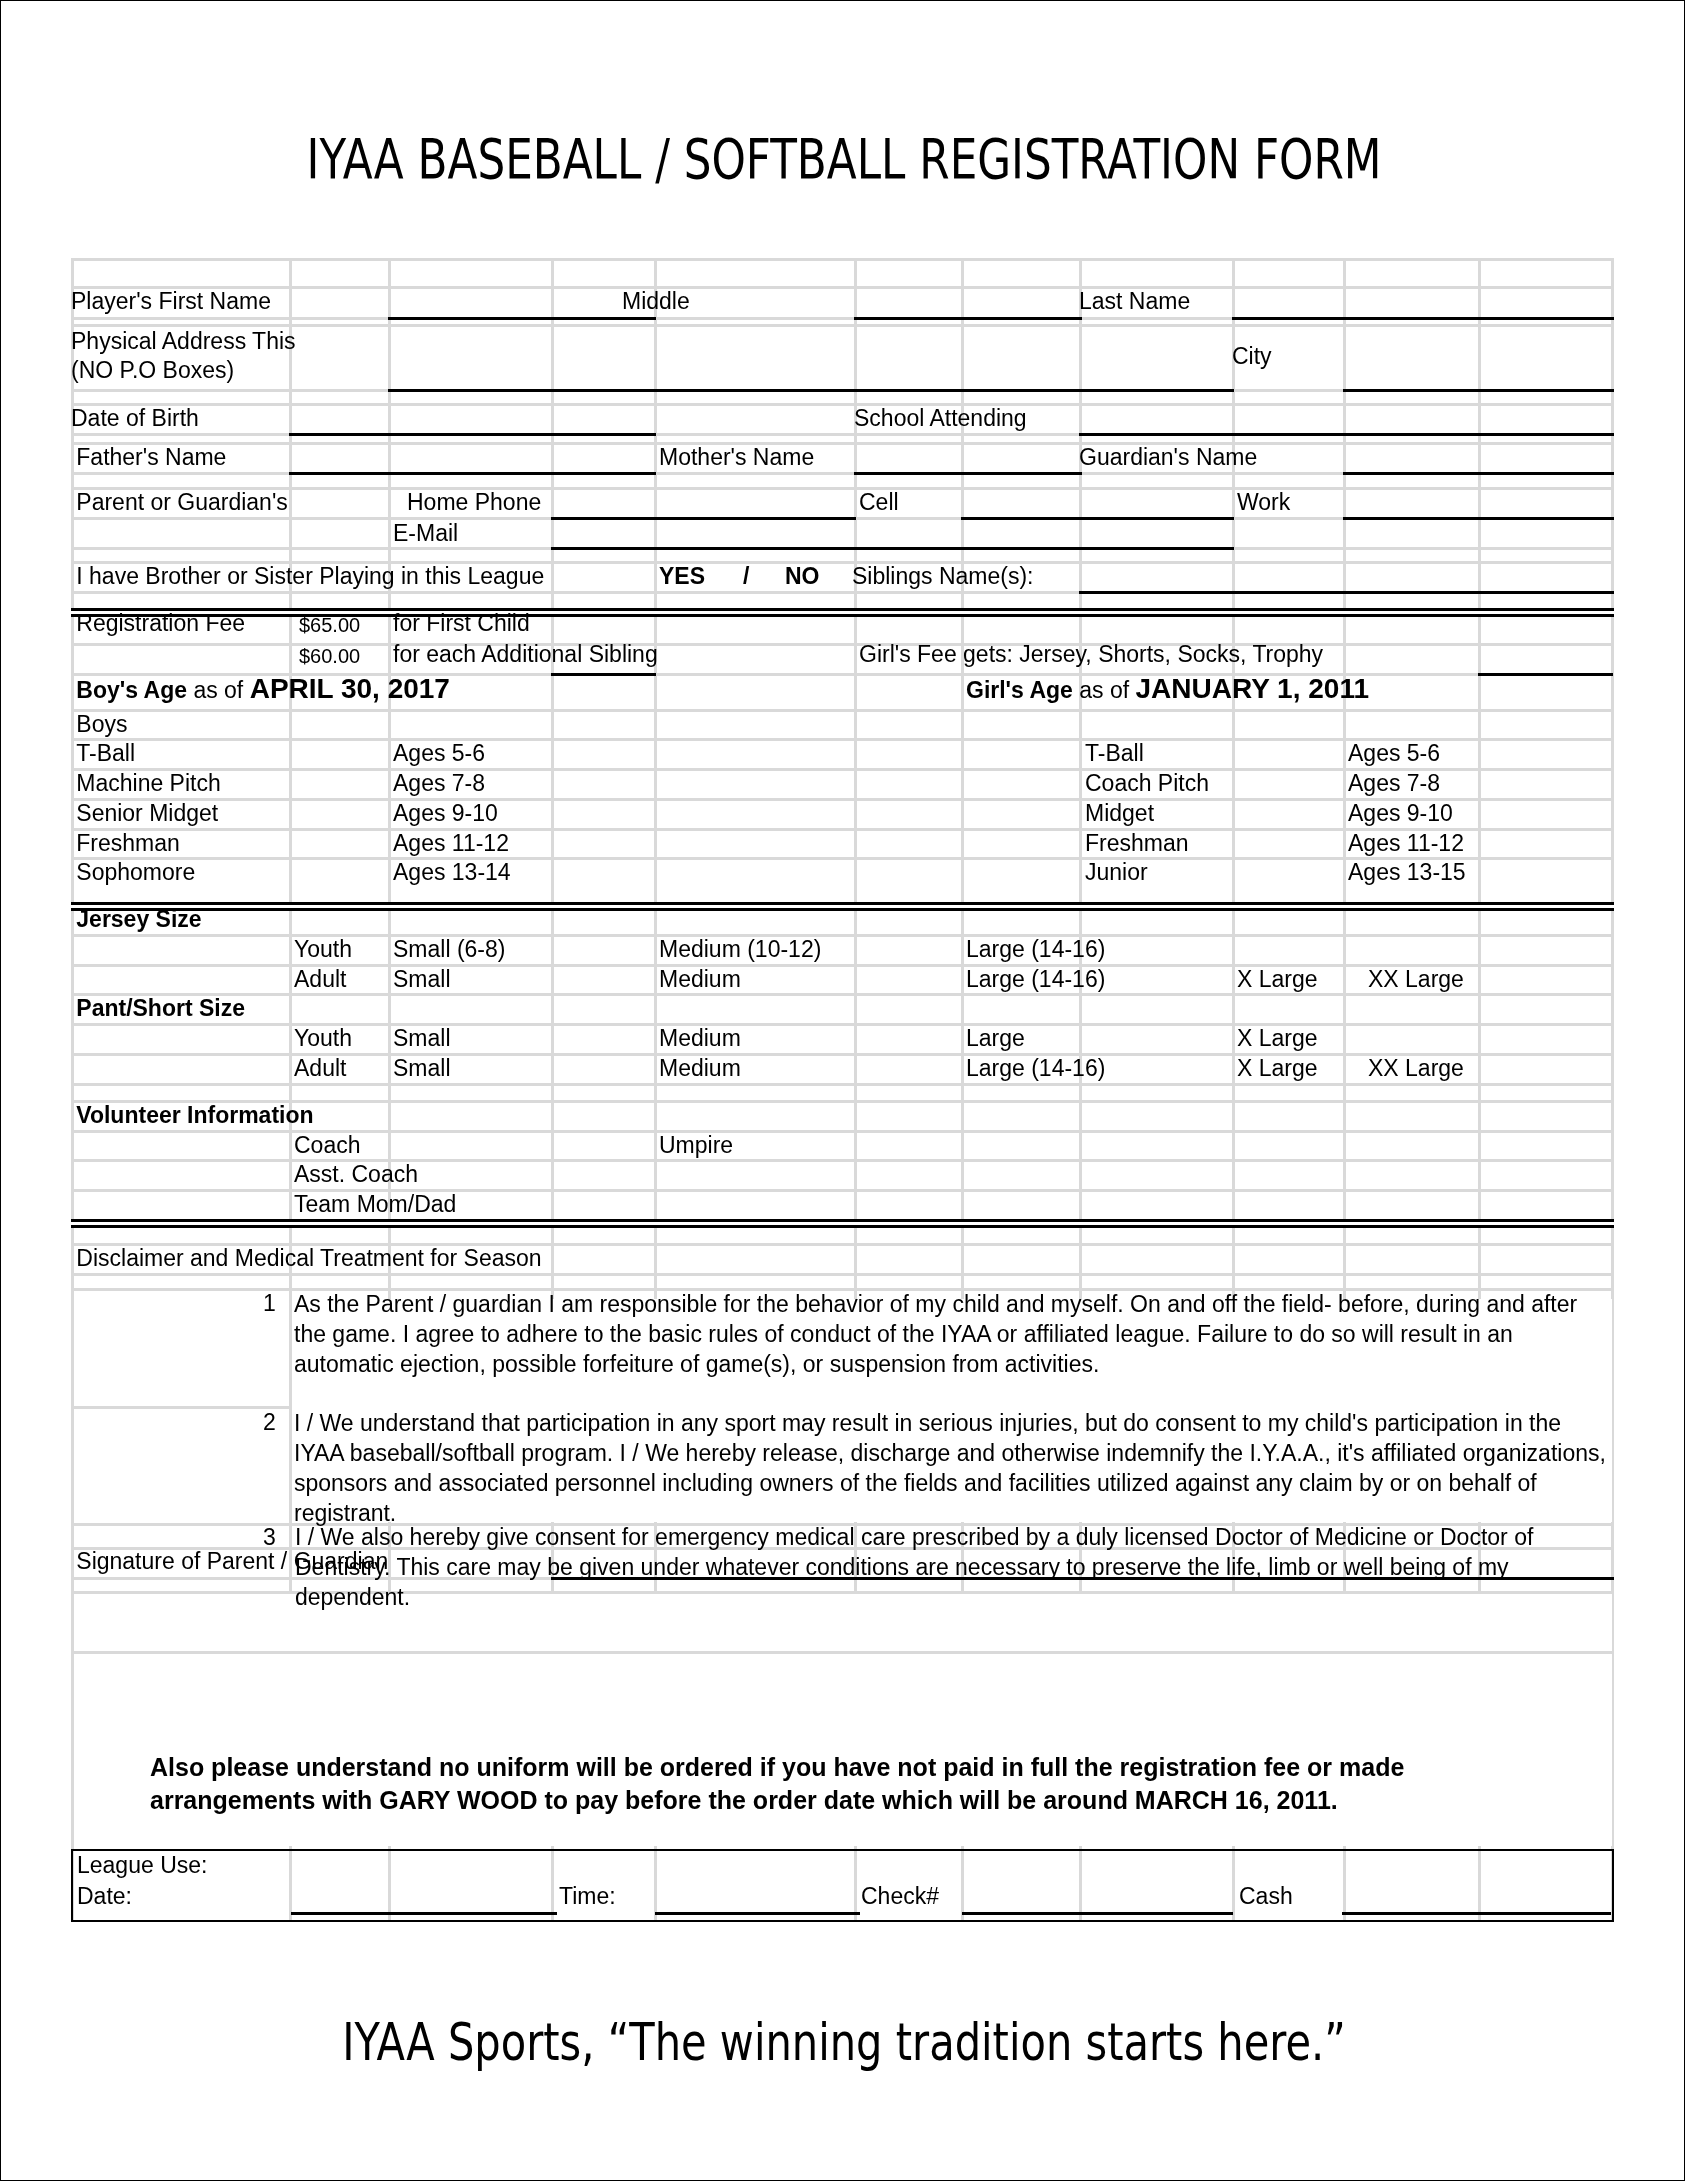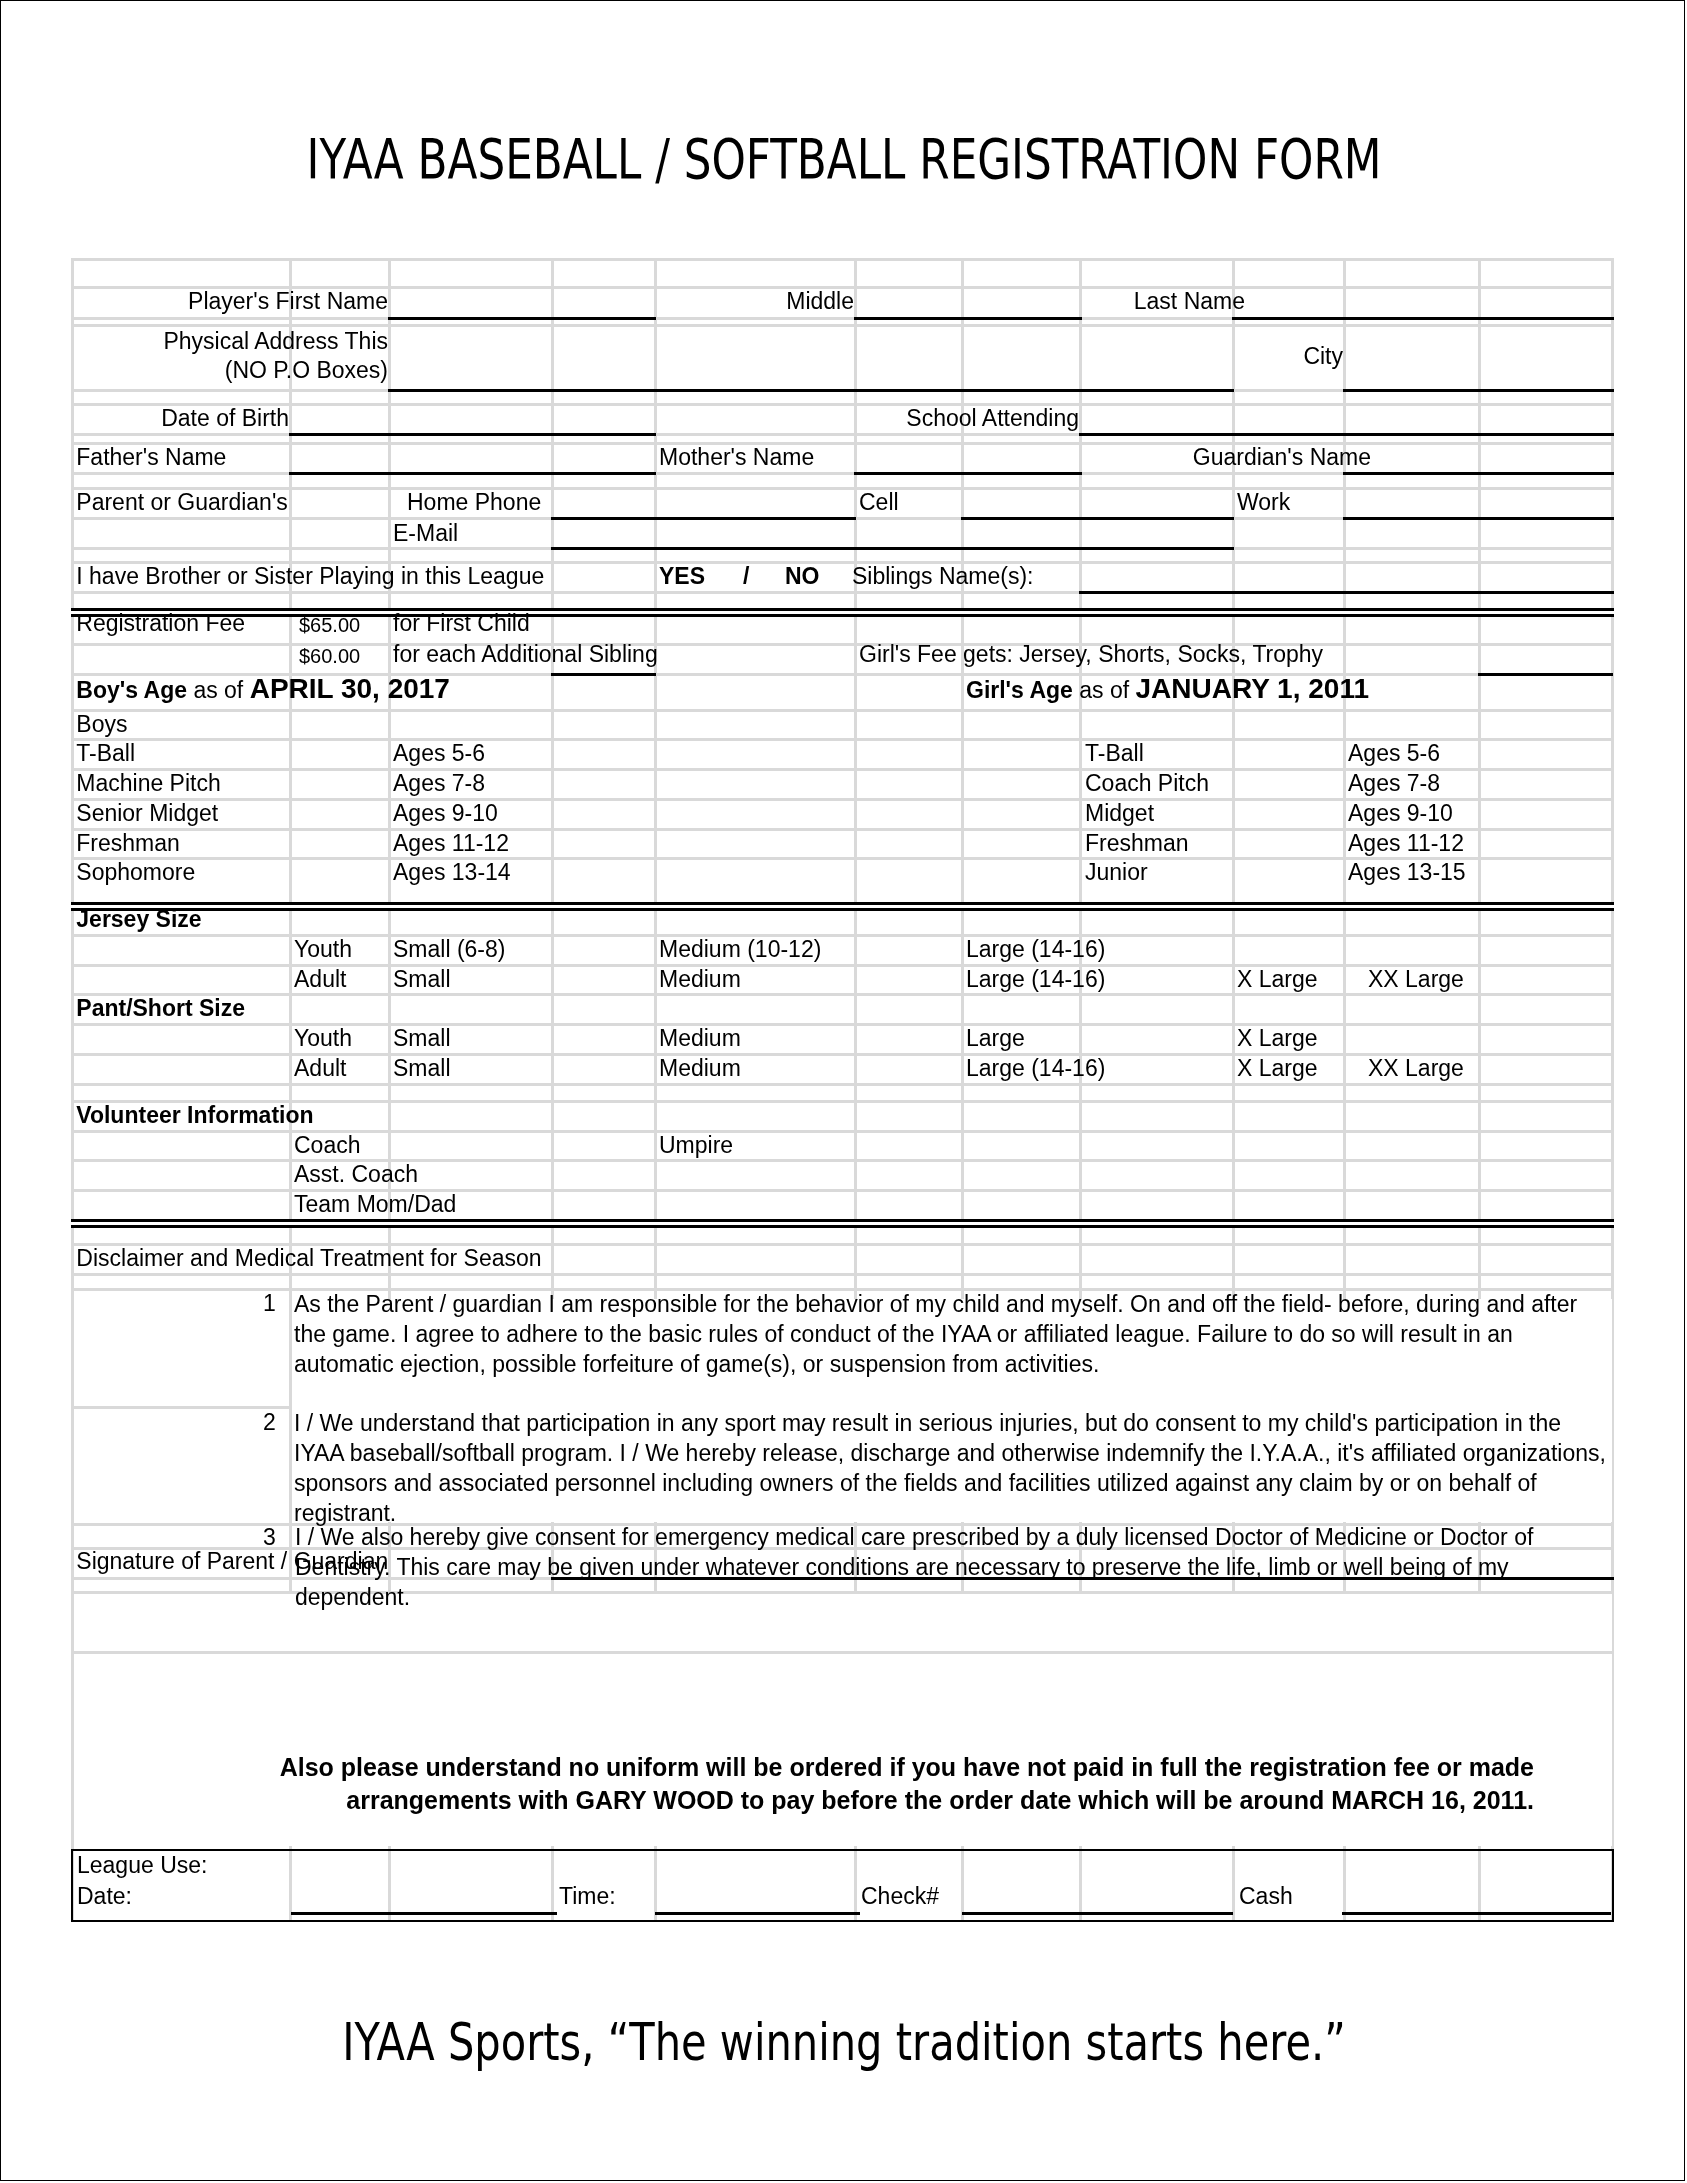--- a/index.html
+++ b/index.html
@@ -9,21 +9,21 @@
   .title { position:absolute; left:0; width:1688px; top:126px; text-align:center; font-size:56px;
            font-family:"DejaVu Sans", sans-serif; transform:scaleX(0.78); letter-spacing:0; }
   .footer { position:absolute; left:0; width:1688px; top:2012px; text-align:center; font-size:52px;
             font-family:"DejaVu Sans", sans-serif; transform:scaleX(0.8); }
   .grid { position:absolute; left:71px; top:258px; width:1543px; height:1664px; }
   .hl { position:absolute; left:0; width:1543px; height:3.3px; background:#d9d9d9; }
   .vl { position:absolute; width:2.6px; background:#d9d9d9; }
   .ul { position:absolute; height:3.3px; background:#000; }
   .dbl { position:absolute; left:0; width:1543px; height:9.3px; border-top:3.3px solid #000; border-bottom:3.3px solid #000; box-sizing:border-box; background:#fff; }
   .t { position:absolute; font-size:23px; white-space:nowrap; line-height:26.4px; }
-  .c { text-align:right; }
+  .c { text-align:left; }
   .b { font-weight:bold; }
   .small { font-size:20px; }
   .big { font-size:28px; font-weight:bold; }
   .para { position:absolute; font-size:23px; line-height:30px; white-space:normal; }
   .whitebox { position:absolute; background:#fff; }
   .league { position:absolute; left:71px; top:1849px; width:1543px; height:73px; border:2.6px solid #000; box-sizing:border-box; }
 </style>
 </head>
 <body>
 
@@ -110,21 +110,21 @@
   <div class="ul" style="left:480px;top:259px;width:305px"></div>
   <div class="ul" style="left:890px;top:259px;width:273px"></div>
   <div class="ul" style="left:1272px;top:259px;width:271px"></div>
   <div class="ul" style="left:480px;top:289px;width:683px"></div>
   <div class="ul" style="left:1008px;top:333px;width:535px"></div>
   <div class="ul" style="left:480px;top:415px;width:105px"></div>
   <div class="ul" style="left:1407px;top:415px;width:135px"></div>
   <div class="ul" style="left:480px;top:1319px;width:1063px"></div>
 
   <div class="t c" style="left:0;width:317px;top:30px">Player's First Name</div>
-  <div class="t c" style="left:583px;width:200px;top:30px">Middle</div>
+  <div class="t c" style="left:551px;width:200px;top:30px">Middle</div>
   <div class="t c" style="left:1008px;width:166px;top:30px">Last Name</div>
   <div class="t c" style="left:0;width:317px;top:70px">Physical Address This</div>
   <div class="t c" style="left:0;width:317px;top:99px">(NO P.O Boxes)</div>
   <div class="t c" style="left:1161px;width:111px;top:85px">City</div>
   <div class="t c" style="left:0;width:218px;top:147px">Date of Birth</div>
   <div class="t c" style="left:783px;width:225px;top:147px">School Attending</div>
   <div class="t" style="left:5.3px;top:186px">Father's Name</div>
   <div class="t" style="left:588px;top:186px">Mother's Name</div>
   <div class="t c" style="left:1008px;width:292px;top:186px">Guardian's Name</div>
   <div class="t" style="left:5.3px;top:231px">Parent or Guardian's</div>

